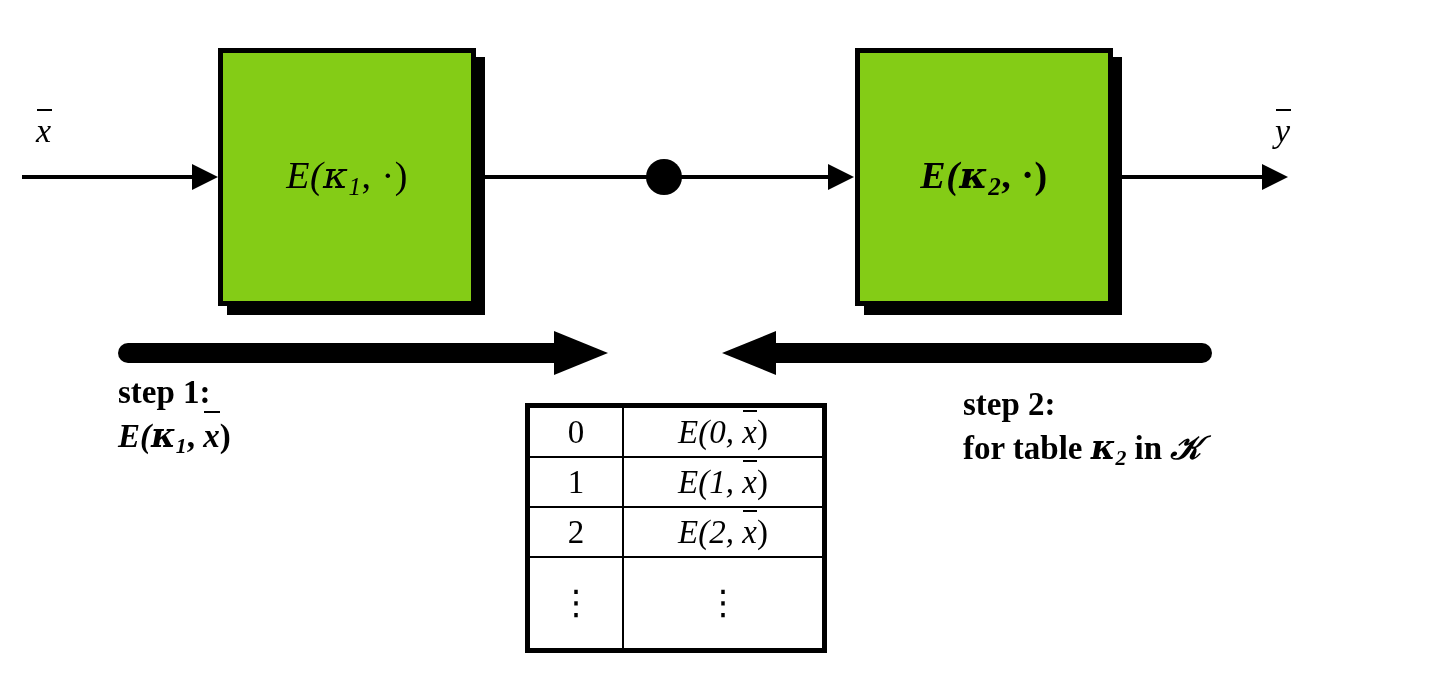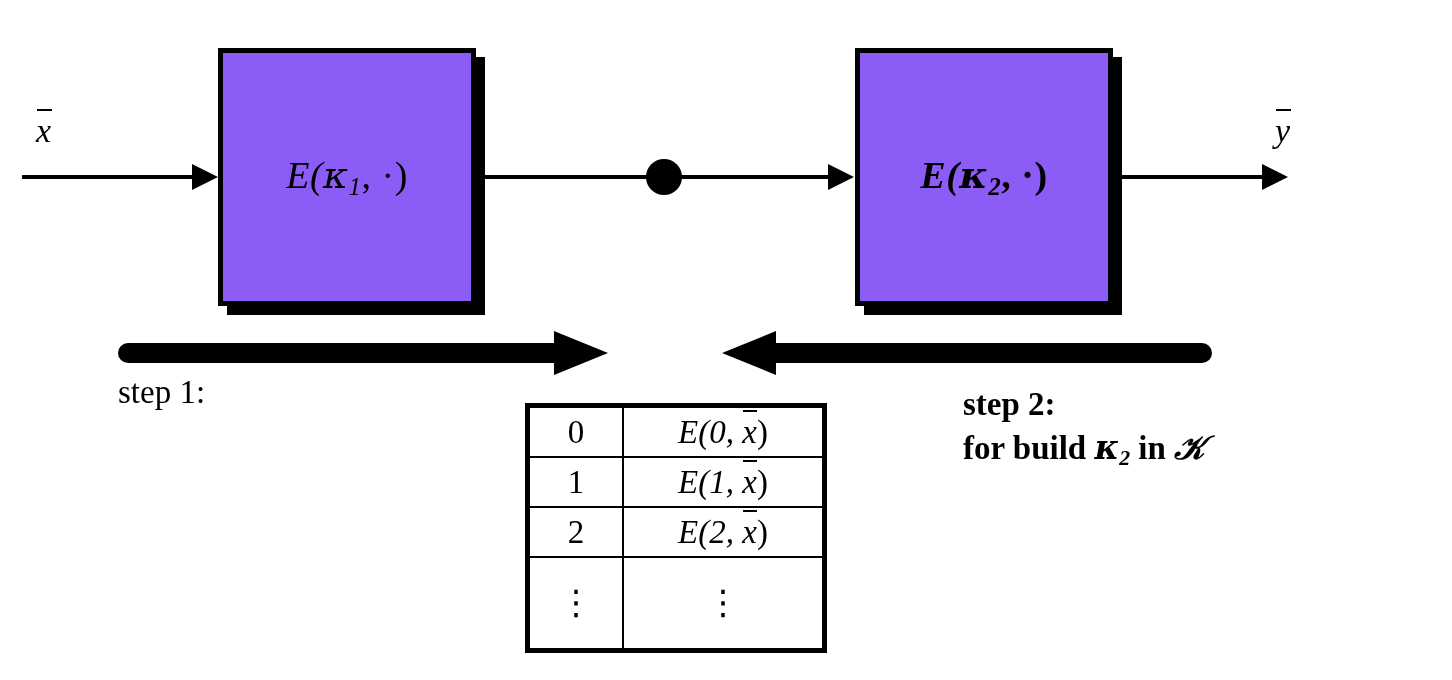--- a/index.html
+++ b/index.html
@@ -20,21 +20,21 @@
     position: absolute;
     left: 0; top: 0;
     width: 1452px;
     height: 680px;
   }
 
   
   .cipher-box {
     position: absolute;
     box-sizing: border-box;
-    background: #8b5cf6;
+    background: #84cc16;
     border: 5px solid #000000;
     box-shadow: 9px 9px 0 0 #000000;
     display: flex;
     align-items: center;
     justify-content: center;
   }
   .cipher-label {
     font-size: 38px;
     font-style: italic;
     white-space: nowrap;
@@ -178,27 +178,28 @@
     </svg>
   </div>
 
   <div class="step-arrow" style="left:716px; top:327px; width:496px;">
     <svg width="496" height="52" viewBox="0 0 496 52">
       <line x1="54" y1="26" x2="486" y2="26" stroke="#000" stroke-width="20" stroke-linecap="round"></line>
       <polygon points="60,4 6,26 60,48" fill="#000"></polygon>
     </svg>
   </div>
 
-  <div class="caption" style="left:118px; top:370px;">
+  <div class="caption" style="left:118px; top:370px;font-weight:bold;">
     <div>step 1:</div>
+    <div><span class="mi">E(</span><span class="kap">κ</span><span class="sub">1</span><span class="mup">, </span><span class="ovl">x</span><span class="mup">)</span></div>
   </div>
 
   <div class="caption" style="left:963px; top:382px;font-weight:bold;">
     <div>step 2:</div>
-    <div><span class="mup">for build </span><span class="kap">κ</span><span class="sub">2</span><span class="mup"> in </span><span class="cal">𝒦</span></div>
+    <div><span class="mup">for table </span><span class="kap">κ</span><span class="sub">2</span><span class="mup"> in </span><span class="cal">𝒦</span></div>
   </div>
 
   <table class="lookup-table" style="left:525px; top:403px;">
     <tbody>
       <tr>
         <td class="col-key">0</td>
         <td class="col-val"><span class="mi">E(0, </span><span class="ovl">x</span><span class="mup">)</span></td>
       </tr>
       <tr>
         <td class="col-key">1</td>

